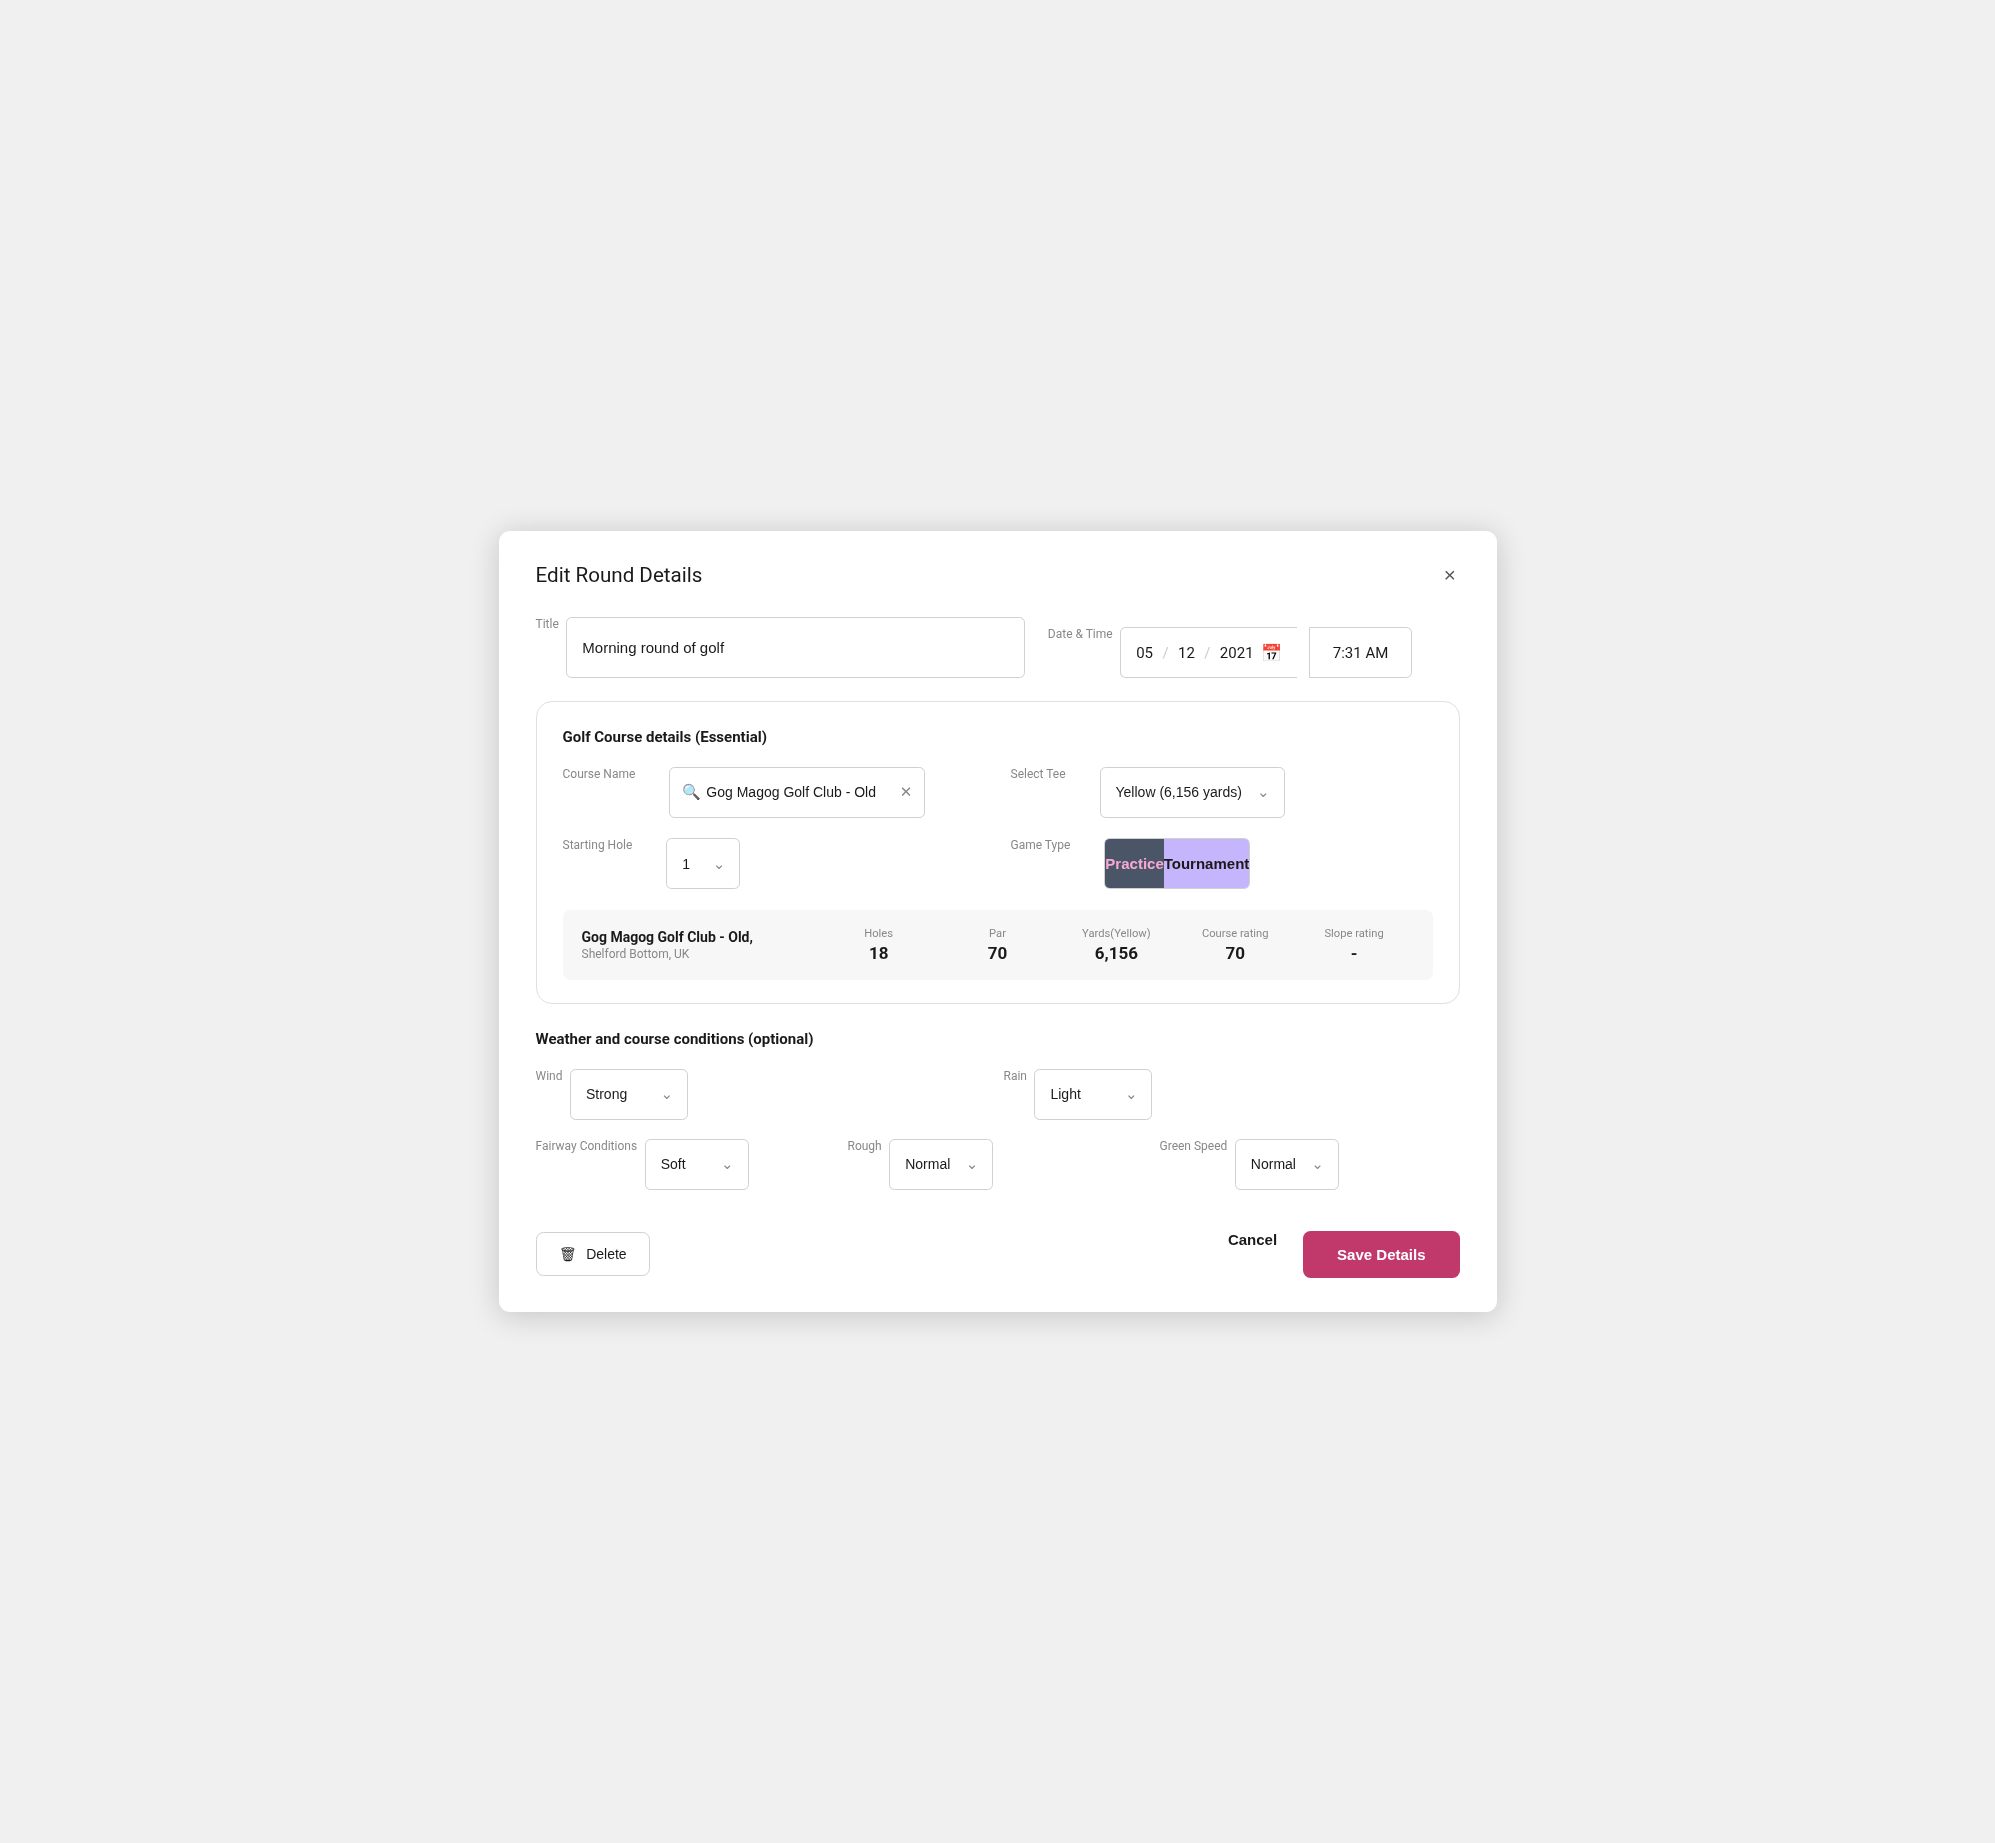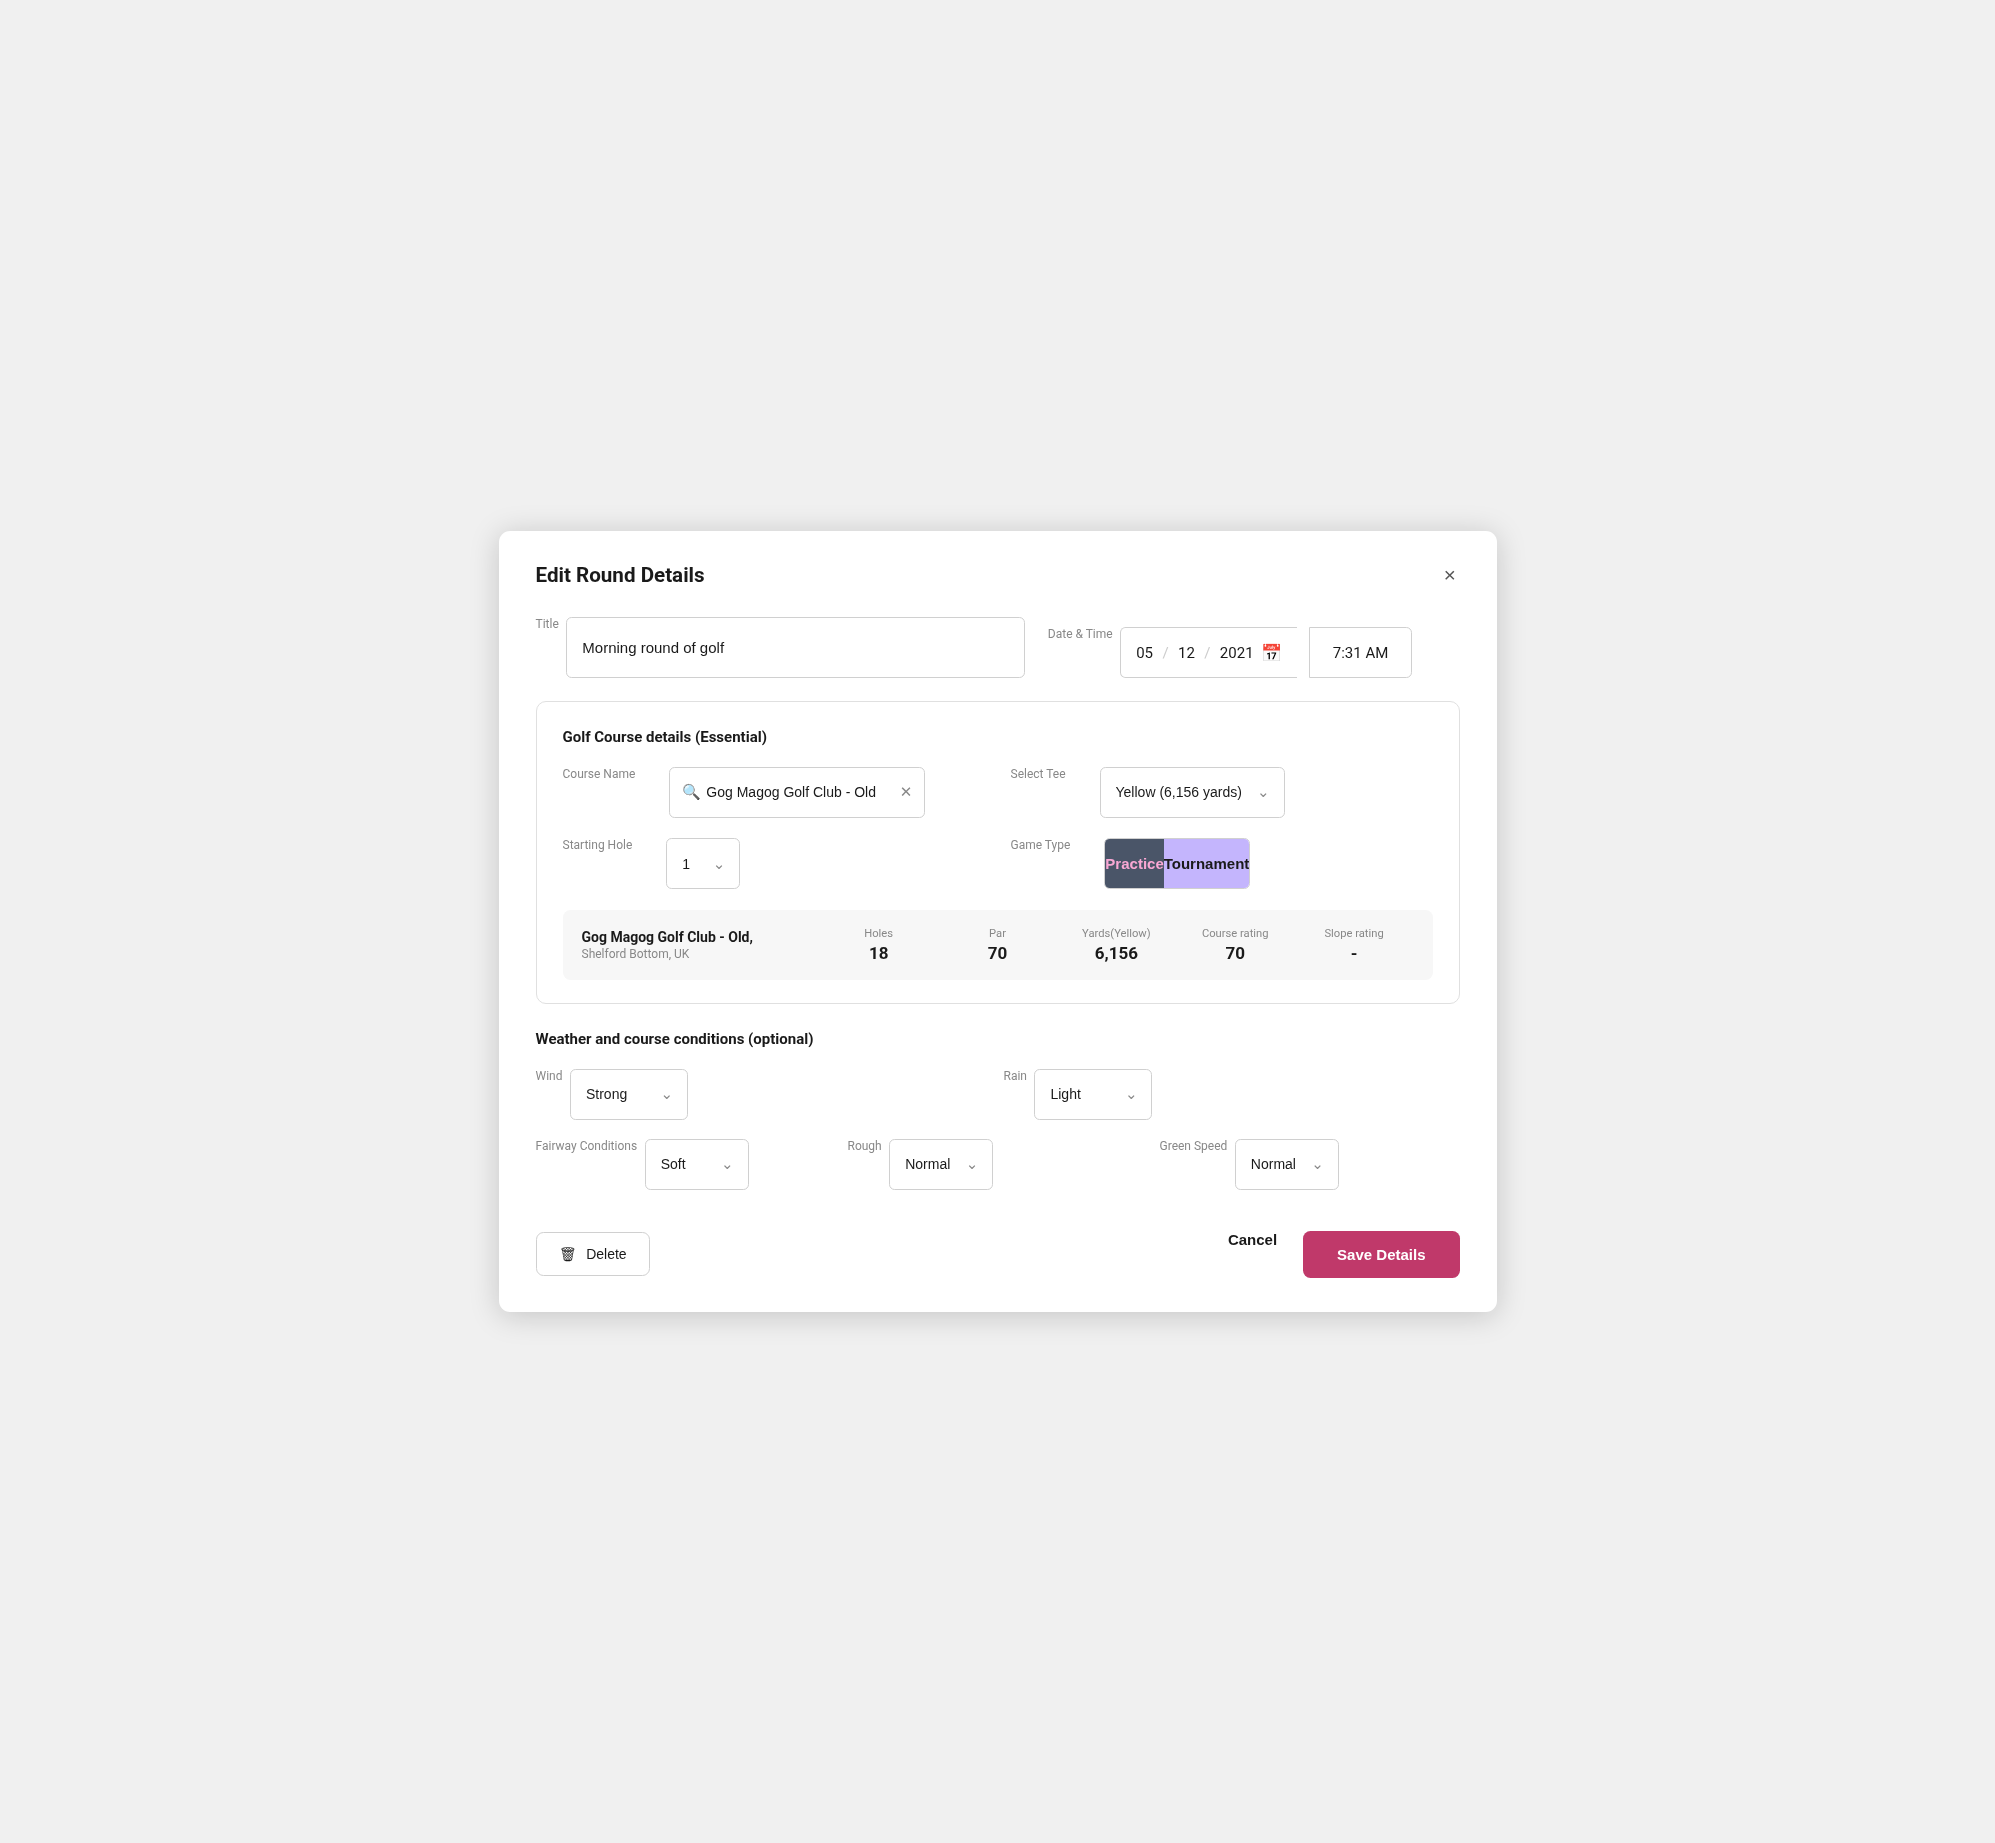--- a/index.html
+++ b/index.html
@@ -22,21 +22,21 @@
       position: relative;
     }
     .modal-header {
       display: flex;
       align-items: center;
       justify-content: space-between;
       margin-bottom: 28px;
     }
     .modal-title {
       font-size: 20.6px;
-      font-weight: 700;
+      font-weight: 400;
       color: #1a1a1a;
     }
     .close-btn {
       background: none;
       border: none;
       cursor: pointer;
       font-size: 20.6px;
       color: #555;
       line-height: 1;
       padding: 3.7px;
@@ -96,21 +96,21 @@
       height: 51px;
       border: 1.4px solid #d0d0d0;
       border-radius: 0 5.6px 5.6px 0;
       padding: 0 22.5px;
       font-size: 15px;
       color: #1a1a1a;
       flex: 1;
     }
     .section-box {
       border: 1.4px solid #e0e0e0;
-      border-radius: 10px;
+      border-radius: 16px;
       padding: 26px 26px 22.5px;
       margin-bottom: 26px;
     }
     .section-title {
       font-size: 15px;
       font-weight: 700;
       color: #1a1a1a;
       margin-bottom: 20.6px;
     }
     .two-col {

